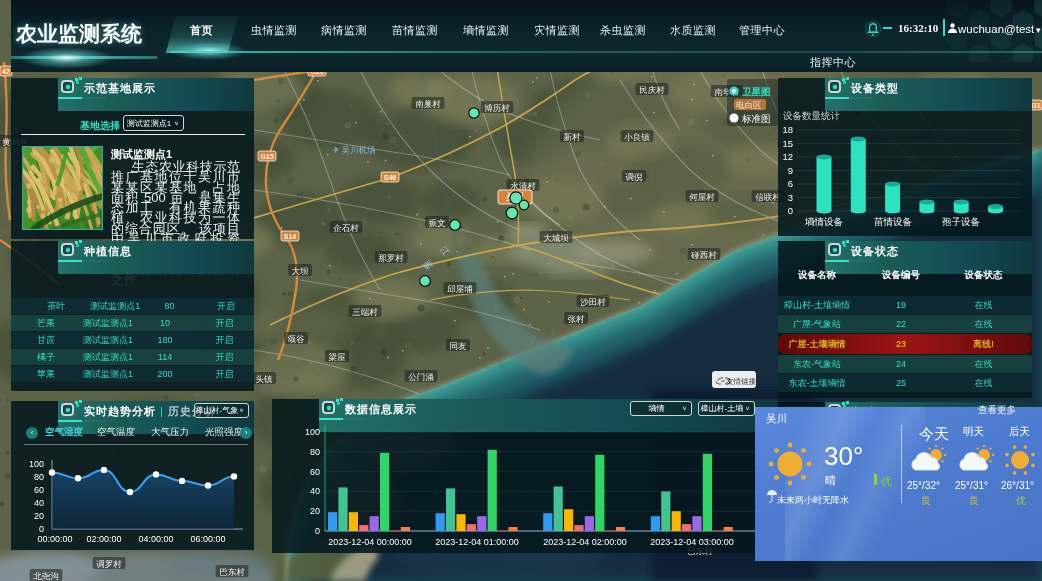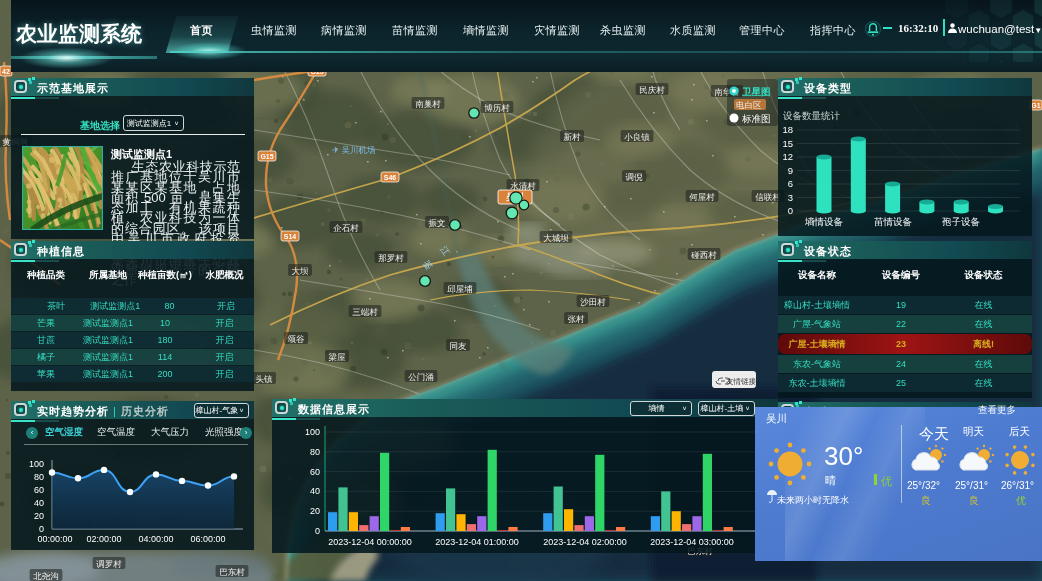--- a/index.html
+++ b/index.html
@@ -19,22 +19,22 @@
 #nav .tab { position:absolute; left:160px; top:16px; width:62px; height:37px; transform:skewX(-16deg);
   background:linear-gradient(180deg, rgba(60,140,135,0.08) 0%, rgba(70,170,160,0.22) 55%, rgba(110,235,222,0.6) 100%); }
 #nav .tabglow { position:absolute; left:160px; top:42px; width:76px; height:18px; border-radius:50%;
   background:radial-gradient(ellipse at center, rgba(190,255,250,0.85) 0%, rgba(90,220,210,0.45) 35%, rgba(60,160,155,0.0) 70%); }
 #logo { position:absolute; left:5px; top:20px; font-size:21px; font-weight:bold; color:#fff; letter-spacing:0px;
   text-shadow:0 0 6px rgba(120,230,220,0.55); }
 .mitem { position:absolute; top:23px; font-size:11px; color:#e8f2f2; letter-spacing:0.5px; }
 
 
 .panel { position:absolute; background:rgba(5,24,30,0.88); }
-.phead { position:relative; height:18px;
-  background:linear-gradient(90deg,#22716a 0%,#1a5c58 30%,#124a52 70%,rgba(16,58,64,0.92) 100%); }
+.phead { position:relative; height:33px;
+  background:linear-gradient(90deg,#22716a 0%,#1a5c58 30%,#124a52 70%,rgba(16,58,64,0.92) 100%);margin-left:47px; }
 .picon { position:absolute; left:3px; top:2px; width:13px; height:13px; border:2px solid #cdd8d8; border-radius:4px;
   background:rgba(10,30,35,0.6); }
 .picon i { position:absolute; left:3px; top:3px; width:4px; height:4px; border-radius:50%; background:#2fe8cc;
   box-shadow:0 0 3px #2fe8cc; }
 .picon b { position:absolute; left:12px; top:-4px; width:3px; height:3px; background:#2fe8cc;
   box-shadow:4px -1px 0 #2fe8cc, 1px 3px 0 rgba(47,232,204,0.7); }
 .ptitle { position:absolute; left:26px; top:3px; font-size:11px; font-weight:bold; color:#fff; letter-spacing:1px; }
 .phead::after { content:""; position:absolute; left:0; top:19px; width:24px; height:2px; background:#39e2c8; box-shadow:24px 0 0 rgba(40,120,120,0.5); }
 .sel { position:absolute; border:1px solid #cfd8d8; border-radius:3px; background:rgba(8,25,30,0.5); color:#fff;
   font-size:8px; line-height:13px; text-align:center; }
@@ -834,21 +834,21 @@
     <div id="logo">农业监测系统</div>
     <div class="mitem" style="left:179px;color:#fff;font-weight:bold;">首页</div>
     <div class="mitem" style="left:240px;">虫情监测</div>
     <div class="mitem" style="left:310px;">病情监测</div>
     <div class="mitem" style="left:381px;">苗情监测</div>
     <div class="mitem" style="left:452px;">墒情监测</div>
     <div class="mitem" style="left:523px;">灾情监测</div>
     <div class="mitem" style="left:589px;">杀虫监测</div>
     <div class="mitem" style="left:659px;">水质监测</div>
     <div class="mitem" style="left:728px;">管理中心</div>
-    <div class="mitem" style="left:799px;">指挥中心</div>
+    <div class="mitem" style="left:799px;margin-top:32px;">指挥中心</div>
     <svg style="position:absolute;left:854px;top:20px;" width="16" height="18" viewBox="0 0 16 18">
       <circle cx="8" cy="9" r="7.5" fill="none" stroke="rgba(47,224,196,0.22)" stroke-width="1.5"></circle>
       <path d="M4.6 11 L4.6 7.2 A3.4 3.4 0 0 1 11.4 7.2 L11.4 11" fill="none" stroke="#2fe0c4" stroke-width="1.5"></path>
       <path d="M2.8 12.2 L13.2 12.2" stroke="#2fe0c4" stroke-width="1.8"></path>
       <path d="M8 14 L8 15.5" stroke="#2fe0c4" stroke-width="1.8"></path>
     </svg>
     <div style="position:absolute;left:872px;top:27px;width:9px;height:2px;background:#2fe0c4;"></div>
     <div style="position:absolute;left:887px;top:22px;font-size:11px;font-weight:bold;color:#fff;font-family:Liberation Serif, serif;">16:32:10</div>
     <div style="position:absolute;left:932px;top:19px;width:2px;height:17px;background:#2fe0c4;"></div>
     <svg style="position:absolute;left:936px;top:22px;" width="11" height="12" viewBox="0 0 13 14">
@@ -981,26 +981,20 @@
   </div>
 
   <div class="panel" style="left:11px;top:241px;width:243px;height:150px;">
     <div class="phead">
         <span class="picon">
           <i></i>
           <b></b>
         </span>
         <span class="ptitle">种植信息</span>
       </div>
-    <div class="trow" style="top:28px;color:#fff;font-weight:bold;font-size:9.5px;">
-      <span style="width:70px;">种植品类</span>
-        <span style="width:54px;">所属基地</span>
-        <span style="width:60px;">种植亩数(㎡)</span>
-        <span style="width:59px;">水肥概况</span>
-    </div>
     <div class="trowset" style="position:absolute;top:57px;left:0;width:100%;">
       <div class="trow prow" style="top:0px;padding-left:12px;">  
           <span style="width:70px;">茶叶</span>
           <span style="width:54px;">测试监测点1</span>
           <span style="width:60px;">80</span>
           <span style="width:59px;">开启</span>
         </div>
       <div class="trow prow2" style="top:17px;">
           <span style="width:70px;">芒果</span>
           <span style="width:54px;">测试监测点1</span>

